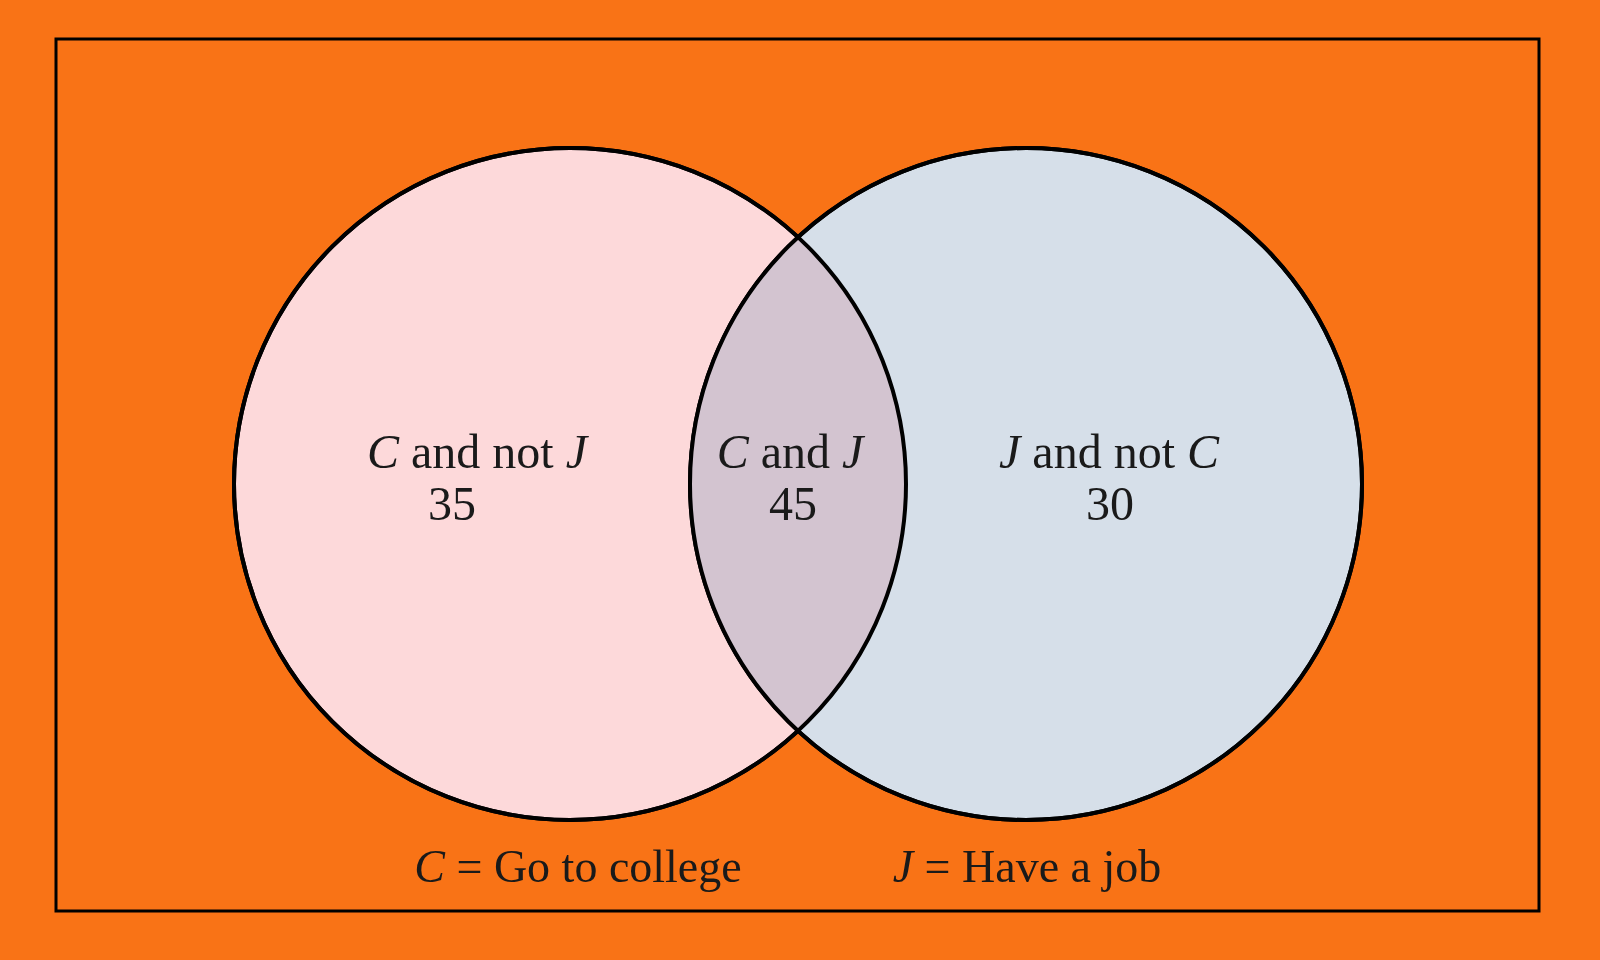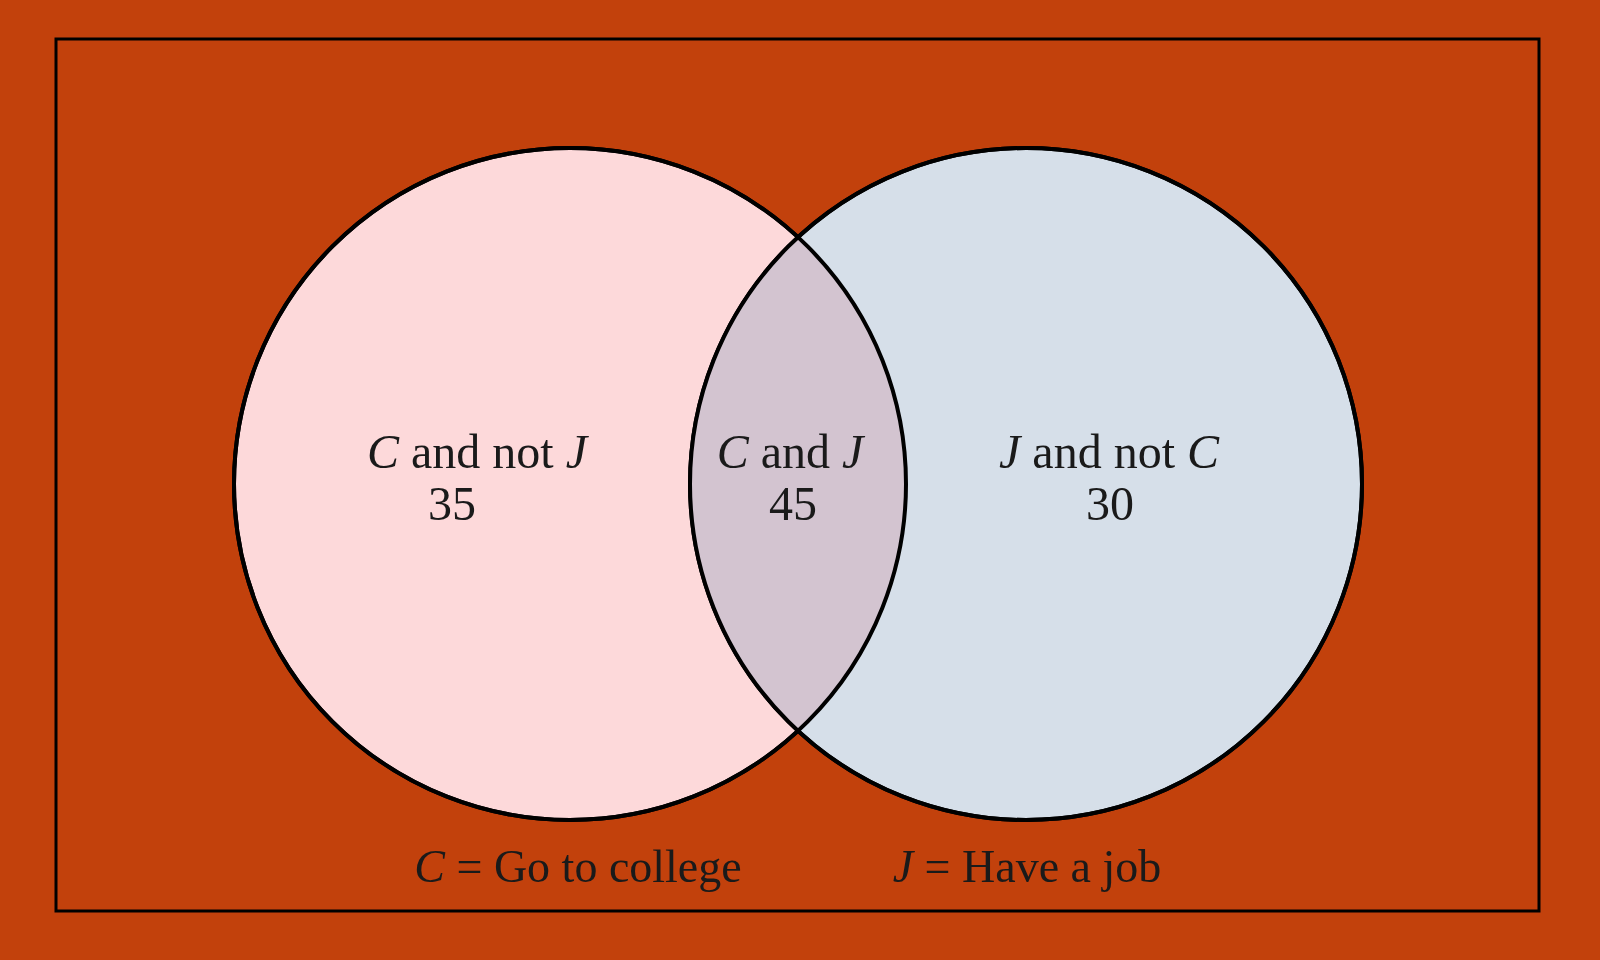--- a/index.html
+++ b/index.html
@@ -7,21 +7,21 @@
     padding: 0;
     background: #ffffff;
     width: 1600px;
     height: 960px;
     overflow: hidden;
   }
   .stage {
     position: relative;
     width: 1600px;
     height: 960px;
-    background: #c2410c;
+    background: #f97316;
   }
   svg {
     display: block;
   }
   .outline {
     fill: none;
     stroke: #000000;
   }
   .frame {
     fill: none;

